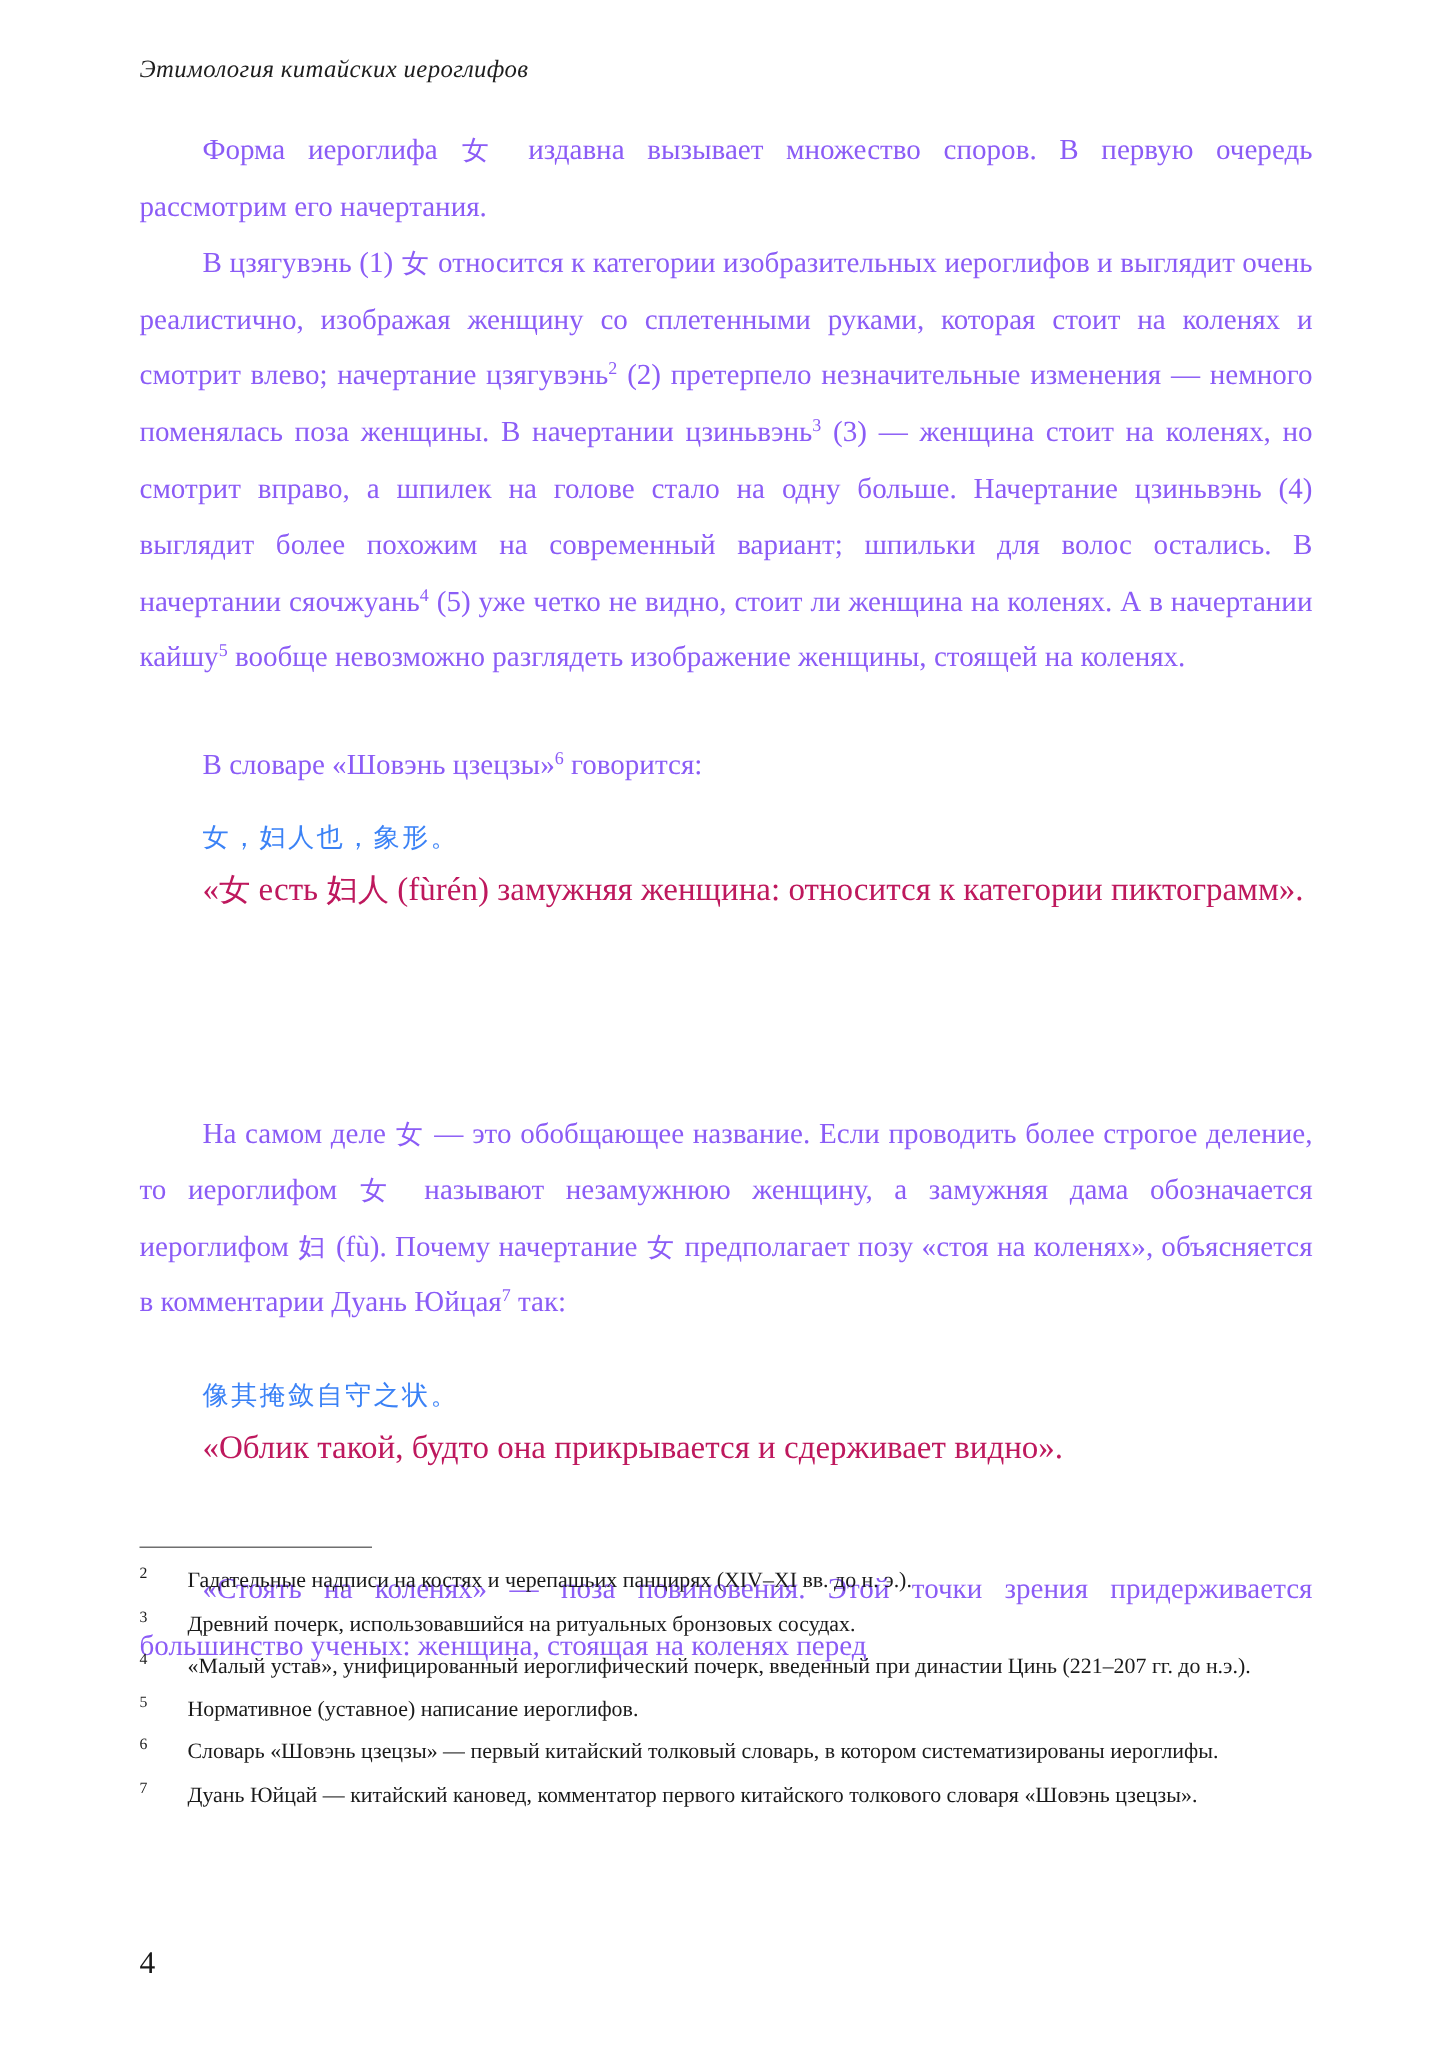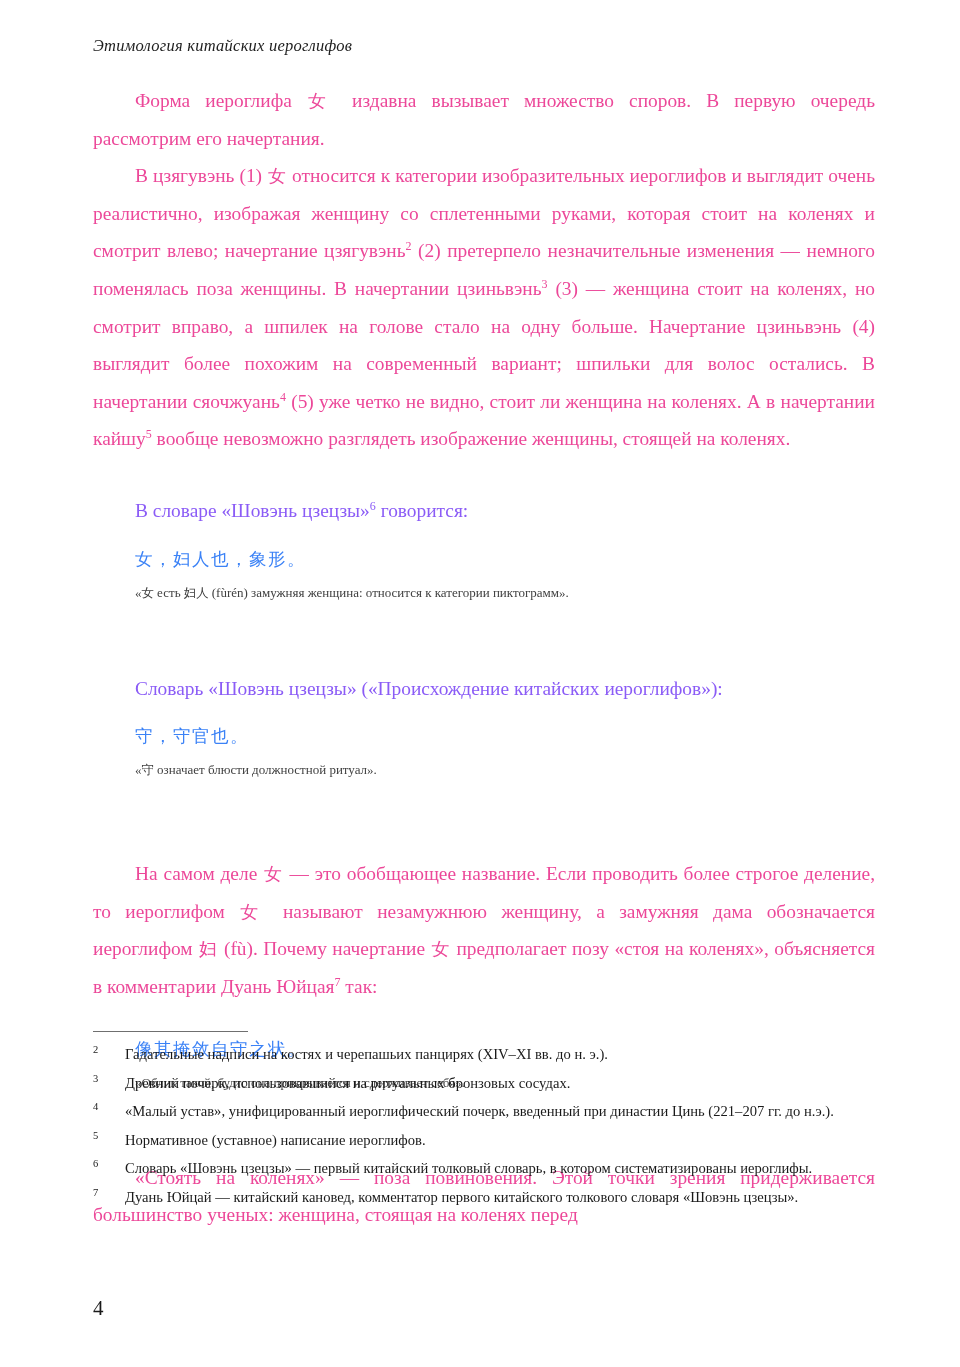--- a/index.html
+++ b/index.html
@@ -45,21 +45,21 @@
   }
 
   p.body-par {
     margin: 0;
     font-size: 19.4px;
     line-height: 37.6px;
     text-align: justify;
     text-justify: inter-word;
     text-indent: 42px;
     hyphens: manual;
-    color: #ec4899;
+    color: #8b5cf6;
   }
 
   .block-gap-lg { height: 34px; }
   .block-gap-md { height: 26px; }
   .block-gap-sm { height: 12px; }
 
   
   .quote-group {
     margin: 0;
     padding-left: 42px;
@@ -73,23 +73,23 @@
   .quote-cn {
     margin: 0;
     font-family: "DejaVu Sans", "Liberation Sans", sans-serif;
     font-size: 17.5px;
     line-height: 34px;
     letter-spacing: 1.5px;
     color: #3b82f6;
   }
   .quote-ru {
     margin: 0;
-    font-size: 13px;
+    font-size: 22px;
     line-height: 33px;
-    color: #404040;
+    color: #be185d;
   }
   .han {
     font-family: "DejaVu Sans", "Liberation Sans", sans-serif;
     font-size: 0.95em;
   }
   .han-inline {
     font-family: "DejaVu Sans", "Liberation Sans", sans-serif;
     font-size: 0.92em;
     padding: 0 1px;
   }
@@ -157,37 +157,31 @@
     <div class="quote-group">
       <p class="quote-intro"><span>В словаре «Шовэнь цзецзы»</span><sup class="fn">6</sup><span> говорится:</span></p>
       <div class="block-gap-sm"></div>
       <p class="quote-cn">女，妇人也，象形。</p>
       <p class="quote-ru"><span>«</span><span class="han">女</span><span> есть </span><span class="han">妇人</span><span> (fùrén) замужняя женщина: относится к категории пиктограмм».</span></p>
     </div>
 
     <div class="block-gap-lg"></div>
     <div class="block-gap-md"></div>
 
-    <div class="quote-group">
-      <p class="quote-intro">Словарь «Шовэнь цзецзы» («Происхождение китайских иероглифов»):</p>
-      <div class="block-gap-sm"></div>
-      <p class="quote-cn">守，守官也。</p>
-      <p class="quote-ru"><span>«</span><span class="han">守</span><span> означает блюсти должностной ритуал».</span></p>
-    </div>
 
     <div class="block-gap-lg"></div>
     <div class="block-gap-lg"></div>
 
     <p class="body-par"><span>На самом деле </span><span class="han-inline">女</span><span> — это обобщающее название. Если проводить более строгое деление, то иероглифом </span><span class="han-inline">女</span><span> называют незамужнюю женщину, а замужняя дама обозначается иероглифом </span><span class="han-inline">妇</span><span> (fù). Почему начертание </span><span class="han-inline">女</span><span> предполагает позу «стоя на коленях», объясняется в комментарии Дуань Юйцая</span><sup class="fn">7</sup><span> так:</span></p>
 
     <div class="block-gap-md"></div>
 
     <div class="quote-group">
       <p class="quote-cn">像其掩敛自守之状。</p>
-      <p class="quote-ru">«Облик такой, будто она прикрывается и сдерживает себя».</p>
+      <p class="quote-ru">«Облик такой, будто она прикрывается и сдерживает видно».</p>
     </div>
 
     <div class="block-gap-lg"></div>
     <div class="block-gap-md"></div>
 
     <p class="body-par">«Стоять на коленях» — поза повиновения. Этой точки зрения придерживается большинство ученых: женщина, стоящая на коленях перед</p>
 
   </div>
 
   <div class="footnotes">

